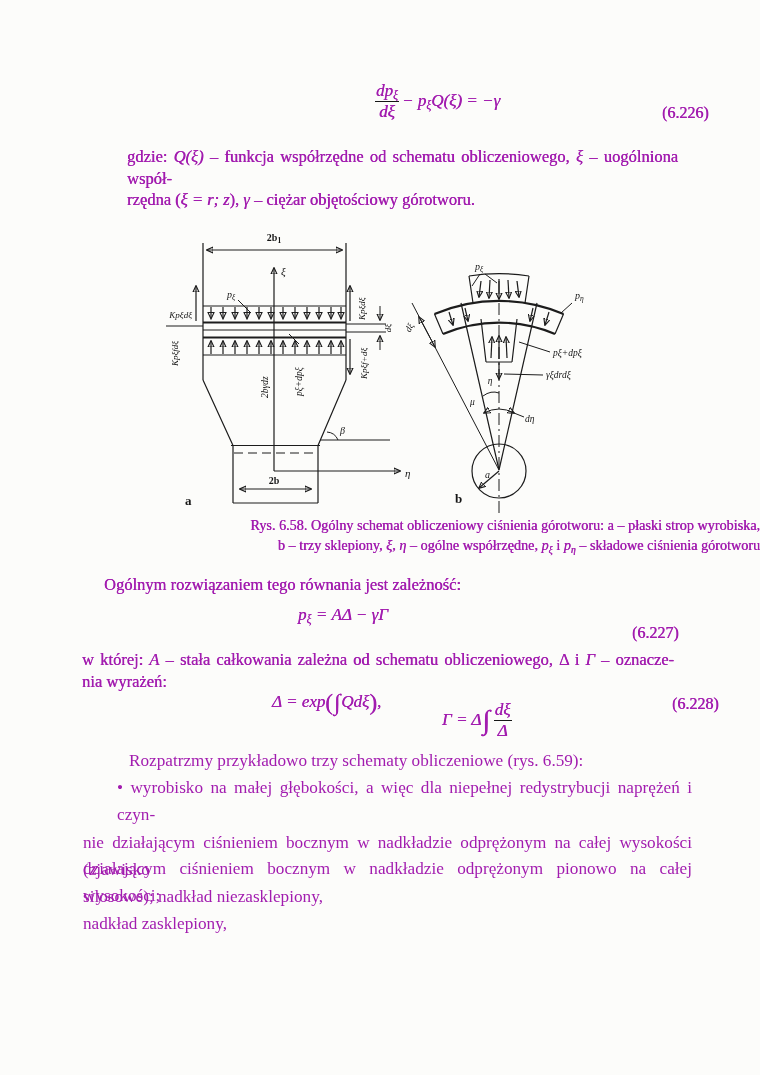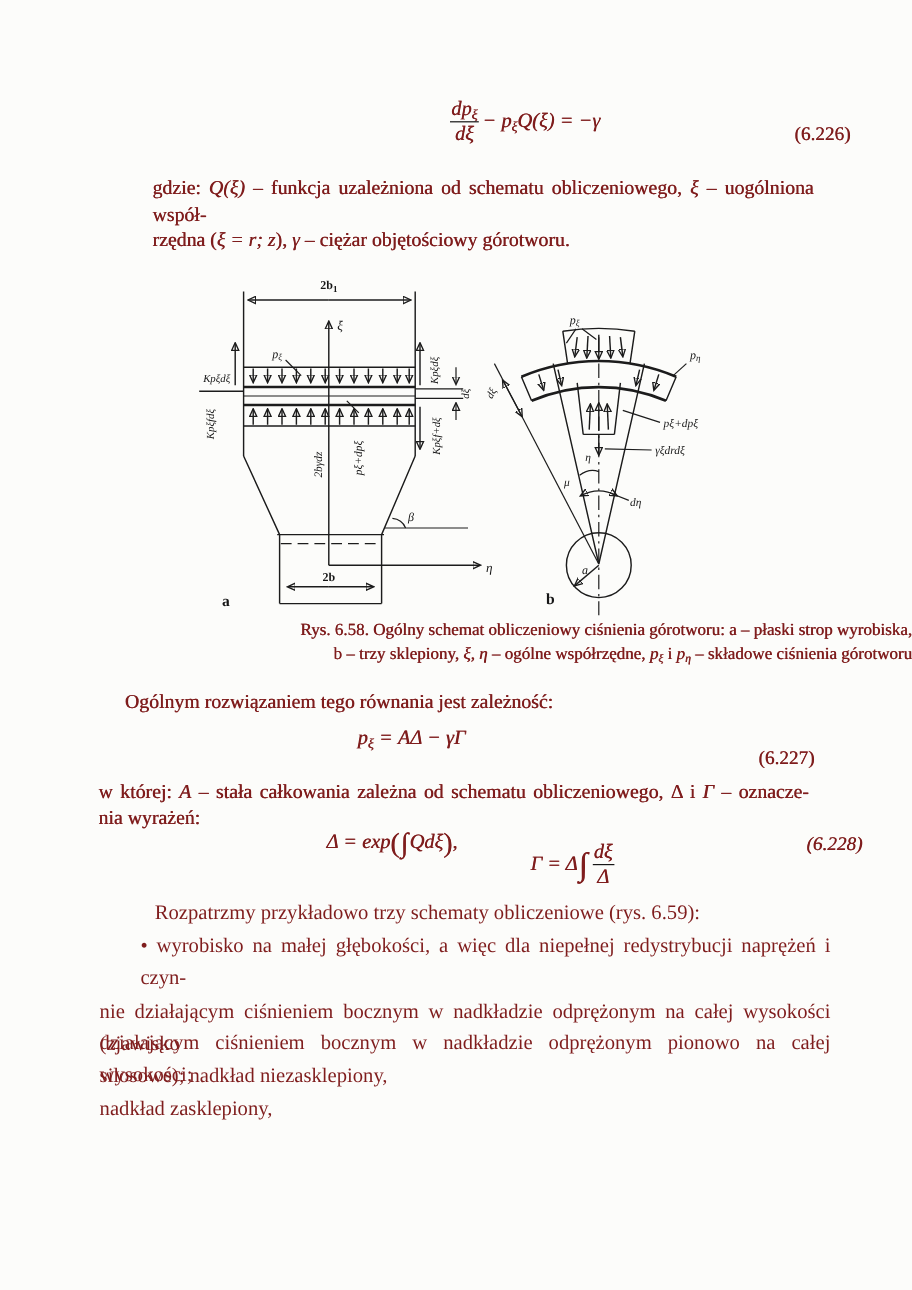--- a/index.html
+++ b/index.html
@@ -1,16 +1,16 @@
 <!DOCTYPE html>
 <html><head>
 <meta charset="utf-8">
 <style>
   html,body{margin:0;padding:0;background:#e8e8e8;}
-  .page{position:relative;width:760px;height:1075px;background:#fcfcfa;color:#7f1d1d;
+  .page{position:relative;width:760px;height:1075px;background:#fcfcfa;color:#a21caf;
         font-family:"Liberation Serif",serif;overflow:hidden;margin:0 auto;}
   .abs{position:absolute;}
   .scan{text-shadow:0.35px 0 0 currentColor;}
   .it{font-style:italic;}
   .sb{font-size:0.68em;vertical-align:-0.28em;line-height:0;font-style:italic;}
   
   .eqmath{font-style:italic;font-size:17px;display:flex;align-items:center;}
   .frac{display:inline-flex;flex-direction:column;align-items:center;line-height:1.05;}
   .frac .fden{border-top:1.4px solid #161616;padding:1px 4px 0 4px;}
   .frac .fnum{padding:0 4px 1px 4px;}
@@ -42,21 +42,21 @@
   <div class="abs scan eqmath" style="top:82px;left:372px;">
     <span class="frac">
       <span class="fnum"><span>dp</span><sub class="sb">ξ</sub></span>
       <span class="fden">dξ</span>
     </span>
     <span><span> − p</span><sub class="sb">ξ</sub><span>Q(ξ) = −γ</span></span>
   </div>
   <div class="abs scan eqnum" style="top:104px;left:662px;">(6.226)</div>
 
   <div class="abs scan para" style="top:146px;left:127px;width:551px;">
-    <div class="jline"><span>gdzie: </span><span class="it">Q(ξ)</span><span> – funkcja uzależniona od schematu obliczeniowego, </span><span class="it">ξ</span><span> – uogólniona współ-</span></div>
+    <div class="jline"><span>gdzie: </span><span class="it">Q(ξ)</span><span> – funkcja współrzędne od schematu obliczeniowego, </span><span class="it">ξ</span><span> – uogólniona współ-</span></div>
     <div><span>rzędna (</span><span class="it">ξ = r; z</span><span>), </span><span class="it">γ</span><span> – ciężar objętościowy górotworu.</span></div>
   </div>
 
   <svg class="abs" style="top:226px;left:128px;" width="517" height="287" viewBox="0 0 517 287">
     <defs>
       <marker id="ar" viewBox="0 0 8 8" refX="6.5" refY="4" markerWidth="7.5" markerHeight="7.5" orient="auto-start-reverse" markerUnits="userSpaceOnUse">
         <path d="M0,0.8 L7,4 L0,7.2 z" fill="#1c1c1c" stroke="none"></path>
       </marker>
     </defs>
 
@@ -211,21 +211,21 @@
     <span><span>Δ = exp</span><span class="bigp">(</span><span class="int">∫</span><span>Qdξ</span><span class="bigp">)</span><span>,</span></span>
   </div>
   <div class="abs scan eqmath" style="top:701px;left:442px;">
     <span>Γ = Δ</span>
       <span class="int" style="font-size:27px;">∫</span>
     <span class="frac">
       <span class="fnum">dξ</span>
       <span class="fden">Δ</span>
     </span>
   </div>
-  <div class="abs scan eqnum" style="top:695px;left:672px;font-style:italic;">(6.228)</div>
+  <div class="abs scan eqnum" style="top:695px;left:672px;">(6.228)</div>
 
   <div class="abs body-txt indent1" style="top:747px;left:83px;width:609px;">Rozpatrzmy przykładowo trzy schematy obliczeniowe (rys. 6.59):</div>
 
   <div class="abs body-txt" style="top:774px;left:83px;width:609px;">
     <div class="bline indent2">• wyrobisko na małej głębokości, a więc dla niepełnej redystrybucji naprężeń i czyn-</div>
     <div class="bline">nie działającym ciśnieniem bocznym w nadkładzie odprężonym na całej wysokości (zjawisko</div>
     <div class="bline last">silosowe); nadkład niezasklepiony,</div>
   </div>
 
   <div class="abs body-txt" style="top:855px;left:83px;width:609px;">

